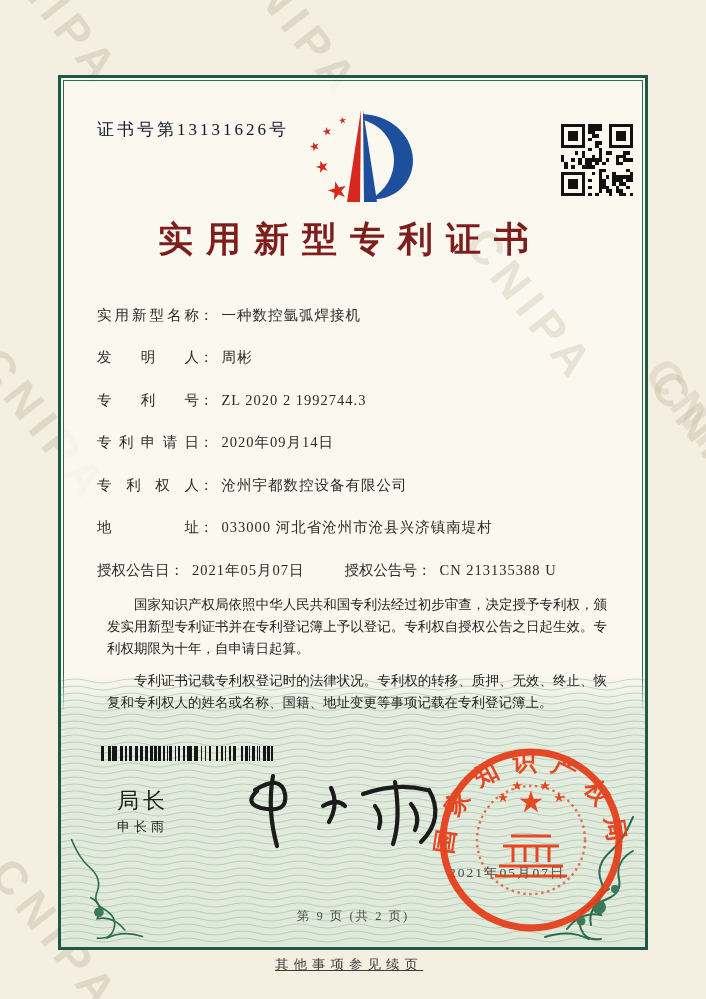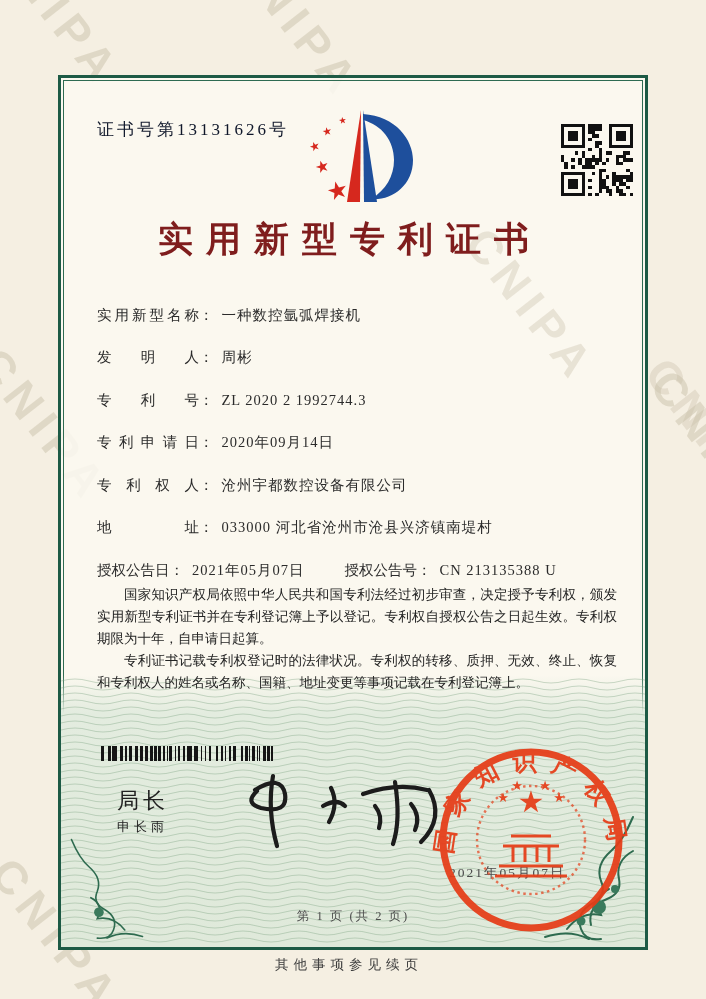--- a/index.html
+++ b/index.html
@@ -52,21 +52,21 @@
   .frow{height:42.5px;display:flex;align-items:center;white-space:nowrap;}
   .flabel{display:inline-block;width:102px;text-align:justify;text-align-last:justify;}
   .fcolon{display:inline-block;margin-right:8px;}
   .fvalue{letter-spacing:1px;}
   .grant-gap{display:inline-block;width:40px;}
   .paras{
     position:absolute;left:36px;right:28px;top:506px;
     font-size:13.5px;line-height:22px;color:#242424;
     text-align:justify;z-index:5;
   }
-  .paras p{margin:0;text-indent:2em;}
+  .paras p{margin:10px;text-indent:2em;}
   
   .greenband{
     position:absolute;left:0;right:0;bottom:0;height:272px;
     background:linear-gradient(180deg,rgba(223,233,219,0) 0%,#e3ecdf 14%,#dfe9da 100%);
     z-index:2;
   }
   .greenband svg{position:absolute;inset:0;}
   .barcode{position:absolute;left:40px;top:668px;z-index:5;}
   .sig-title{position:absolute;left:56px;top:708px;font-size:22px;letter-spacing:4px;color:#222;z-index:5;}
   .sig-name{position:absolute;left:56px;top:740px;font-size:13px;letter-spacing:4px;color:#222;z-index:5;}
@@ -78,21 +78,21 @@
   .seal{position:absolute;left:370px;top:662px;z-index:5;opacity:.93;}
   .corner{position:absolute;z-index:4;}
   .corner.br{right:4px;bottom:4px;}
   .corner.bl{left:4px;bottom:4px;transform:scaleX(-1);}
   .page-num{
     position:absolute;left:0;right:0;top:830px;text-align:center;
     font-size:12.5px;letter-spacing:2px;color:#4c4c4c;z-index:5;
   }
   .cont-note{
     position:absolute;left:0;right:8px;top:956px;text-align:center;
-    font-size:13.5px;letter-spacing:5px;color:#3c3c3c;z-index:2;
+    font-size:13.5px;letter-spacing:5px;color:#3c3c3c;z-index:2;text-decoration:underline;
   }
 </style>
 </head>
 <body>
 
 <div class="page">
 
   <div class="wm" style="left:-34px;top:-18px;">CNIPA</div>
   <div class="wm" style="left:206px;top:-6px;">CNIPA</div>
   <div class="wm" style="left:-46px;top:398px;">CNIPA</div>
@@ -430,17 +430,17 @@
     </svg>
     <svg class="corner bl" width="84" height="110" viewBox="0 0 104 132">
       <g fill="none" stroke="#2e6b4f" stroke-width="2" stroke-linecap="round">
         <path d="M96,6 q-10,24 -22,34 q-16,14 -10,30 q6,14 -8,22 q-18,10 -12,26 q4,12 20,10"></path>
         <path d="M30,118 q14,-18 34,-14 q-8,-18 8,-26"></path>
         <path d="M8,126 q24,-8 44,2"></path>
         <circle cx="62" cy="96" r="6" fill="#3a7a5c" stroke="none"></circle>
       </g>
     </svg>
 
-    <div class="page-num">第 1 页 (共 2 页)</div>
+    <div class="page-num">第 9 页 (共 2 页)</div>
   </div>
 
   <div class="cont-note">其他事项参见续页</div>
 </div>
 
 </body></html>

